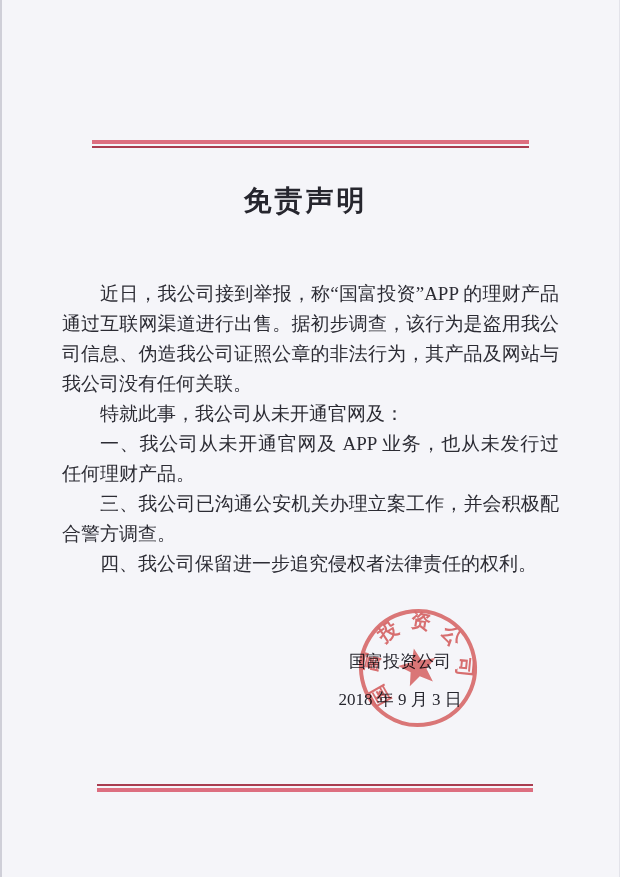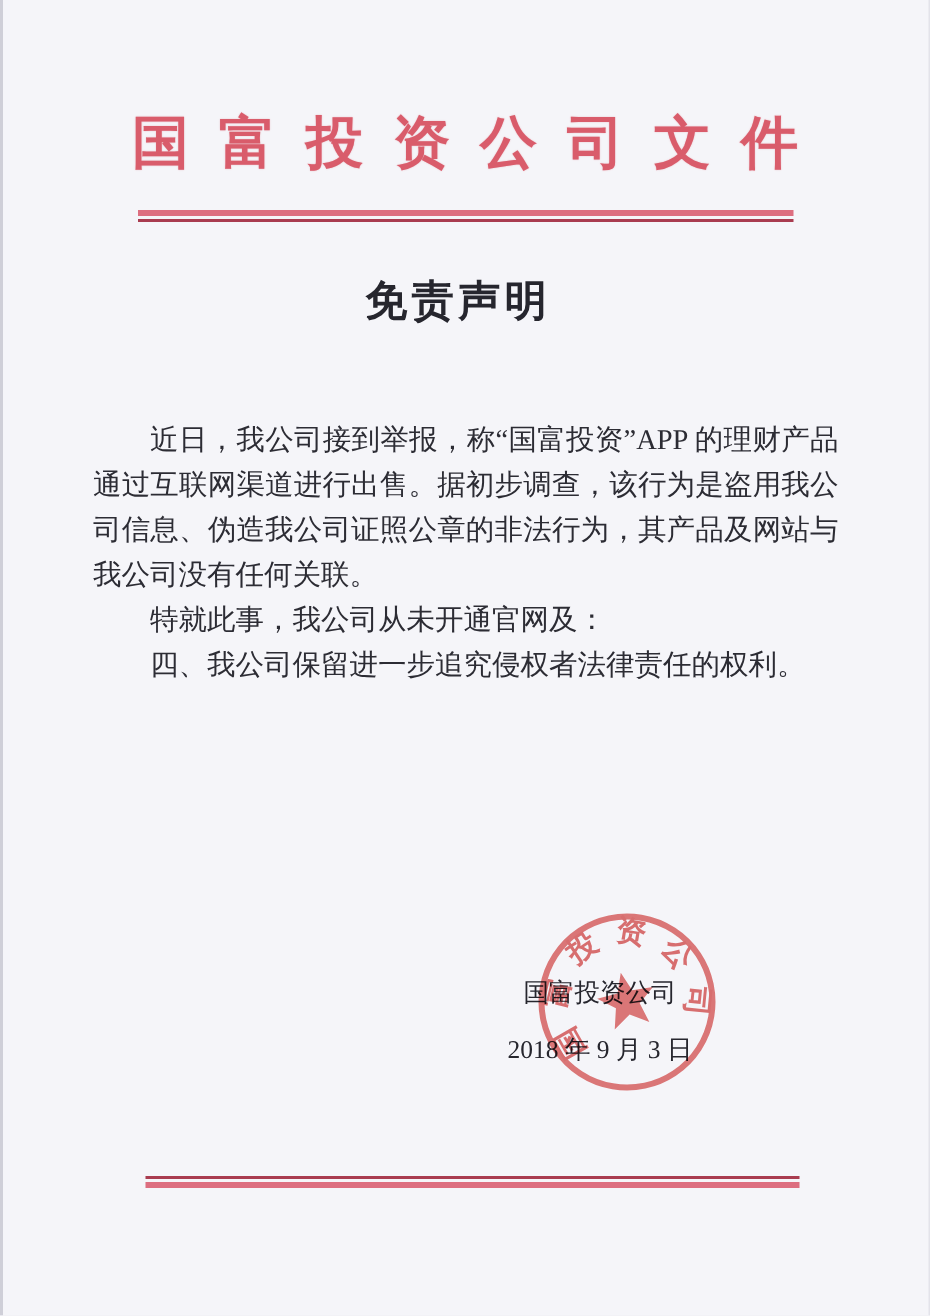--- a/index.html
+++ b/index.html
@@ -83,33 +83,34 @@
   .seal text{
     font-family:"Liberation Serif","DejaVu Serif",serif;
     font-weight:bold;
   }
 </style>
 </head>
 <body>
 
 <div class="page">
 
-  <div class="doc-header-title">国富投资公司文件</div>
 
   <div class="rule rule-top">
     <div class="bar-thick"></div>
     <div class="bar-gap"></div>
     <div class="bar-thin"></div>
   </div>
 
   <div class="doc-heading">免责声明</div>
 
   <div class="doc-body">
     <p>近日，我公司接到举报，称“国富投资”APP 的理财产品通过互联网渠道进行出售。据初步调查，该行为是盗用我公司信息、伪造我公司证照公章的非法行为，其产品及网站与我公司没有任何关联。</p>
     <p>特就此事，我公司从未开通官网及：</p>
+    <p>一、我公司从未开通官网及 APP 业务，也从未发行过任何理财产品。</p>
+    <p>三、我公司已沟通公安机关办理立案工作，并会积极配合警方调查。</p>
     <p>四、我公司保留进一步追究侵权者法律责任的权利。</p>
   </div>
 
   <div class="signature">
     <div>国富投资公司</div>
     <div>2018 年 9 月 3 日</div>
   </div>
 
   <div class="seal">
     <svg viewBox="0 0 132 132">

